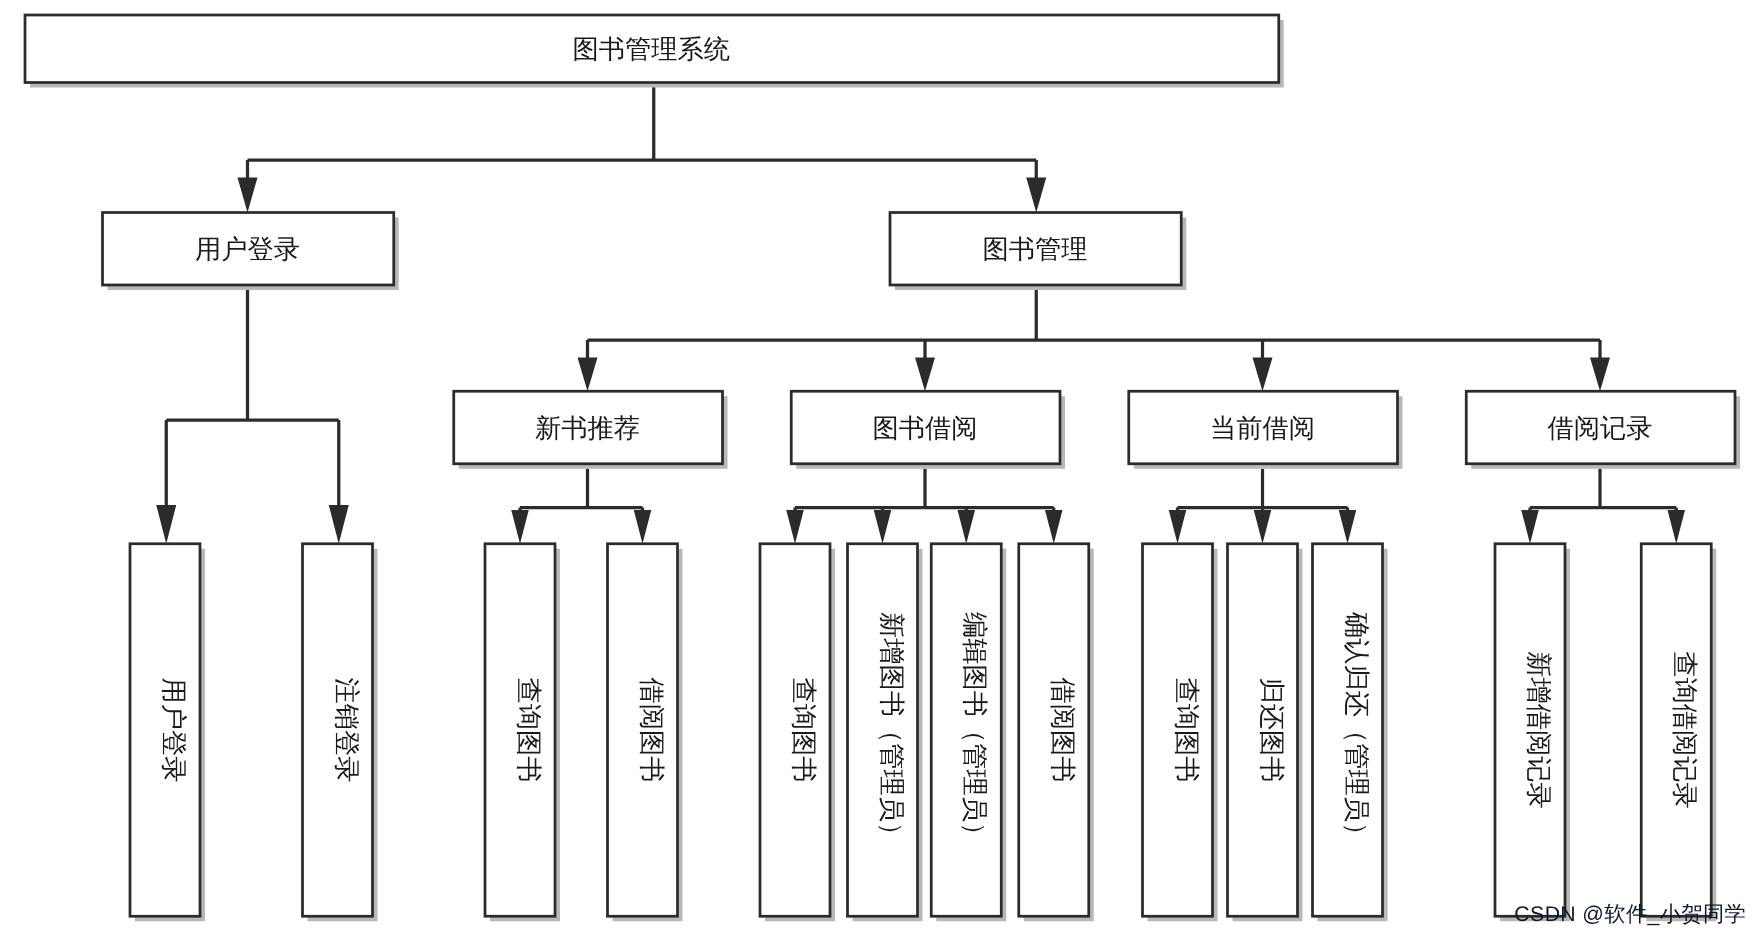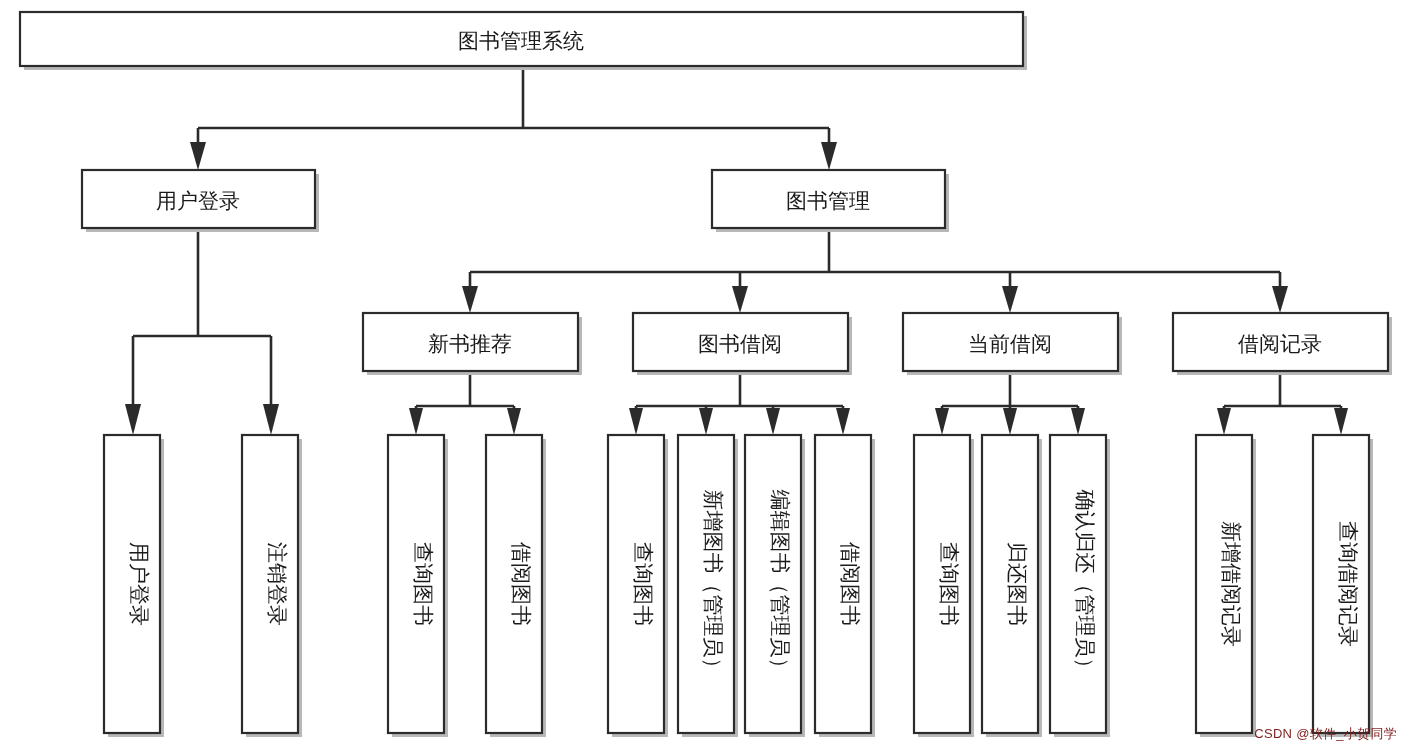--- a/index.html
+++ b/index.html
@@ -51,22 +51,22 @@
     font-family: "Liberation Sans", "DejaVu Sans", sans-serif;
     fill: #1a1a1a;
     font-size: 21px;
     text-anchor: middle;
   }
   .watermark {
     position: absolute;
     right: 8px;
     bottom: 4px;
     font-family: "Liberation Sans", "DejaVu Sans", sans-serif;
-    font-size: 13px;
-    color: #7f1d1d;
+    font-size: 17px;
+    color: #0f172a;
     letter-spacing: 0.3px;
     white-space: nowrap;
     pointer-events: none;
   }
 </style>
 </head>
 <body>
 
 <svg id="diagram" viewBox="0 0 1405 747">
 

